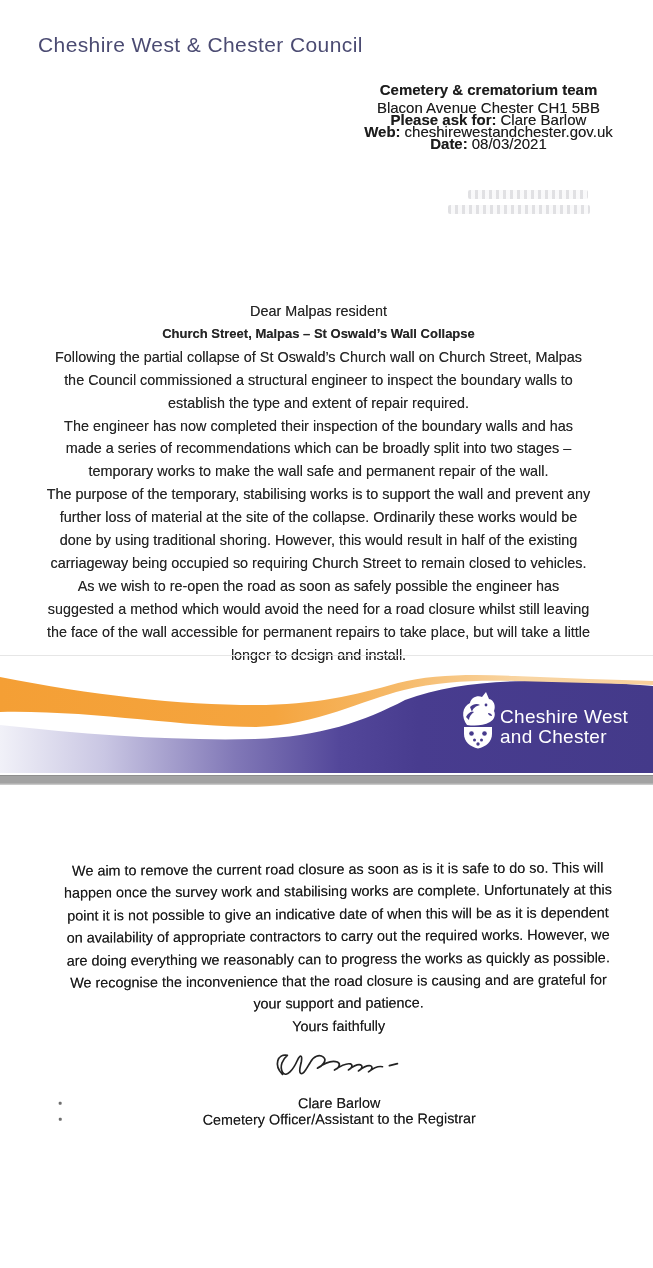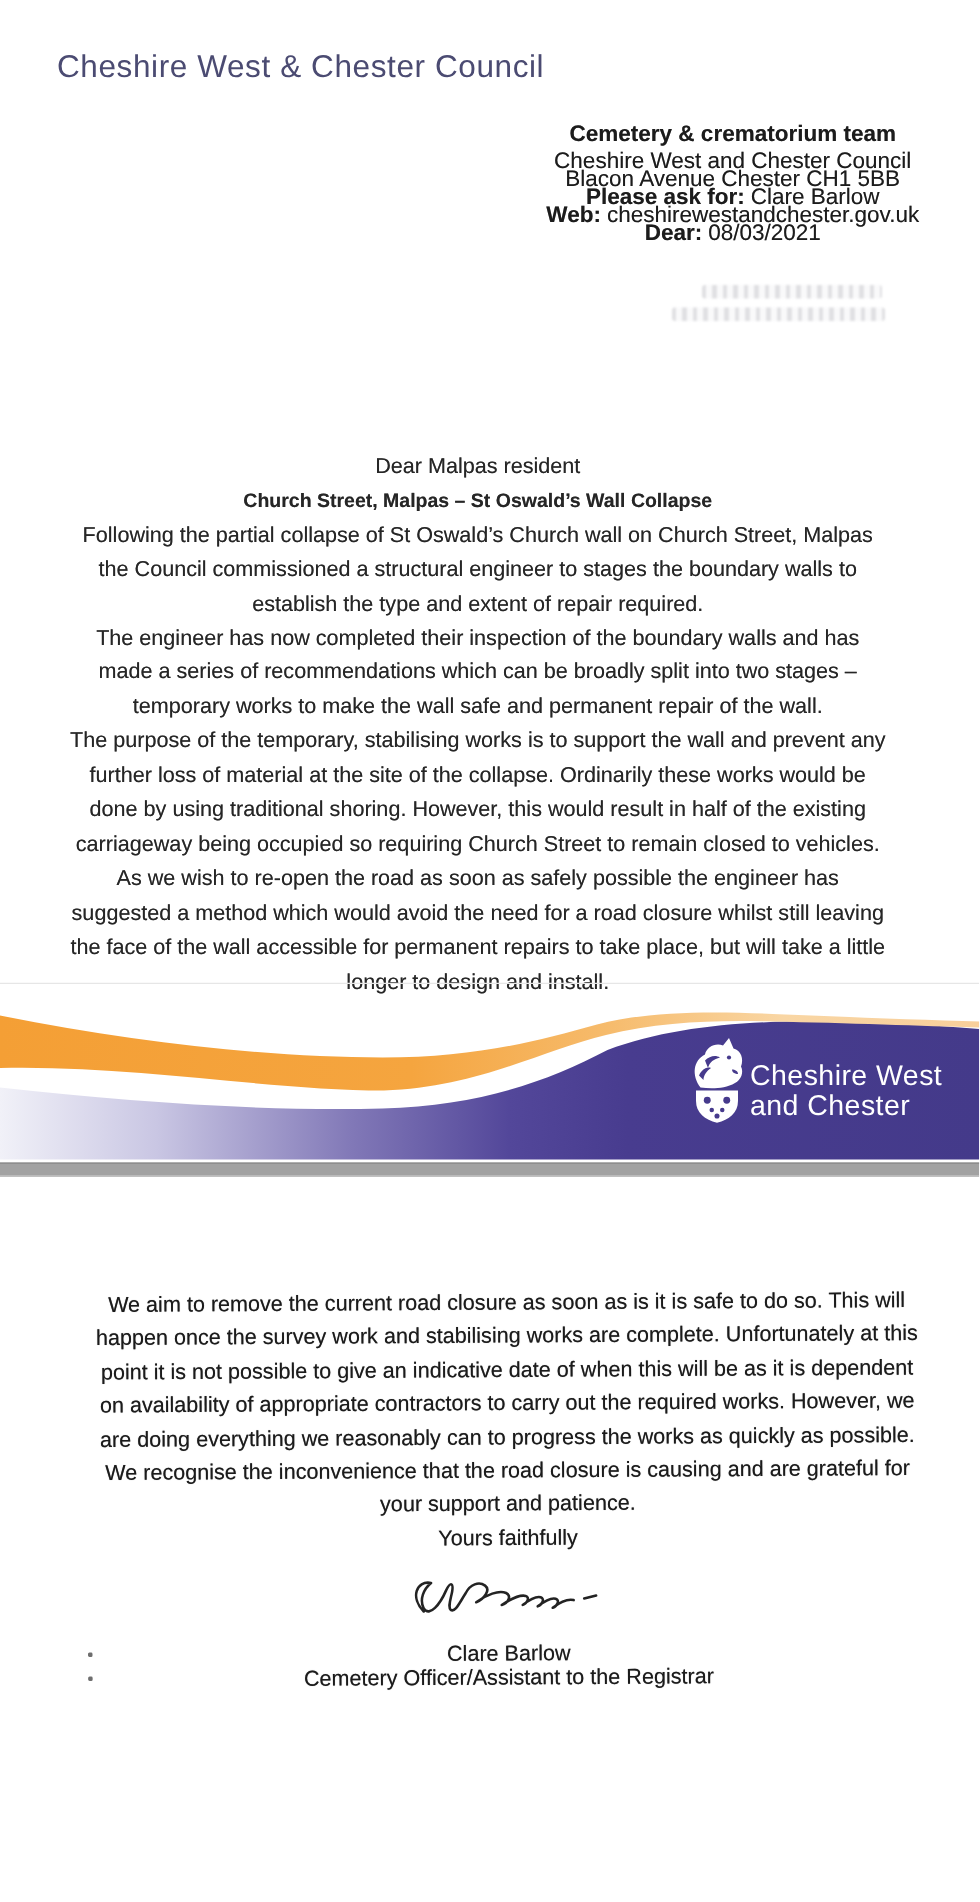--- a/index.html
+++ b/index.html
@@ -63,40 +63,39 @@
 </style>
 </head>
 <body>
 
 <div class="page">
 
   <h1 class="council-header">Cheshire West &amp; Chester Council</h1>
 
   <div class="contact-block">
     <div class="team">Cemetery &amp; crematorium team</div>
-    <div class="addr">Cheshire West and Chester Council</div>
     <div class="addr">Blacon Avenue Chester CH1 5BB</div>
     <div class="row">
       <span class="lbl">Please ask for:</span><span class="val">Clare Barlow</span>
     </div>
     <div class="row">
       <span class="lbl">Web:</span><span class="val">cheshirewestandchester.gov.uk</span>
     </div>
     <div class="row">
-      <span class="lbl">Dear:</span><span class="val">08/03/2021</span>
+      <span class="lbl">Date:</span><span class="val">08/03/2021</span>
     </div>
   </div>
 
   <div class="smudge s1"></div>
   <div class="smudge s2"></div>
 
   <div class="body-top">
     <p class="salutation">Dear Malpas resident</p>
     <p class="subject">Church Street, Malpas – St Oswald’s Wall Collapse</p>
-    <p class="para first">Following the partial collapse of St Oswald’s Church wall on Church Street, Malpas the Council commissioned a structural engineer to stages the boundary walls to establish the type and extent of repair required.</p>
+    <p class="para first">Following the partial collapse of St Oswald’s Church wall on Church Street, Malpas the Council commissioned a structural engineer to inspect the boundary walls to establish the type and extent of repair required.</p>
     <p class="para">The engineer has now completed their inspection of the boundary walls and has made a series of recommendations which can be broadly split into two stages – temporary works to make the wall safe and permanent repair of the wall.</p>
     <p class="para">The purpose of the temporary, stabilising works is to support the wall and prevent any further loss of material at the site of the collapse. Ordinarily these works would be done by using traditional shoring. However, this would result in half of the existing carriageway being occupied so requiring Church Street to remain closed to vehicles. As we wish to re-open the road as soon as safely possible the engineer has suggested a method which would avoid the need for a road closure whilst still leaving the face of the wall accessible for permanent repairs to take place, but will take a little longer to design and install.</p>
   </div>
 
   <div class="banner">
     <svg width="653" height="131" viewBox="0 0 653 131" xmlns="http://www.w3.org/2000/svg">
       <defs>
         <linearGradient id="og" x1="0" y1="0" x2="1" y2="0">
           <stop offset="0" stop-color="#F49F35"></stop>
           <stop offset="0.42" stop-color="#F5A53F"></stop>

